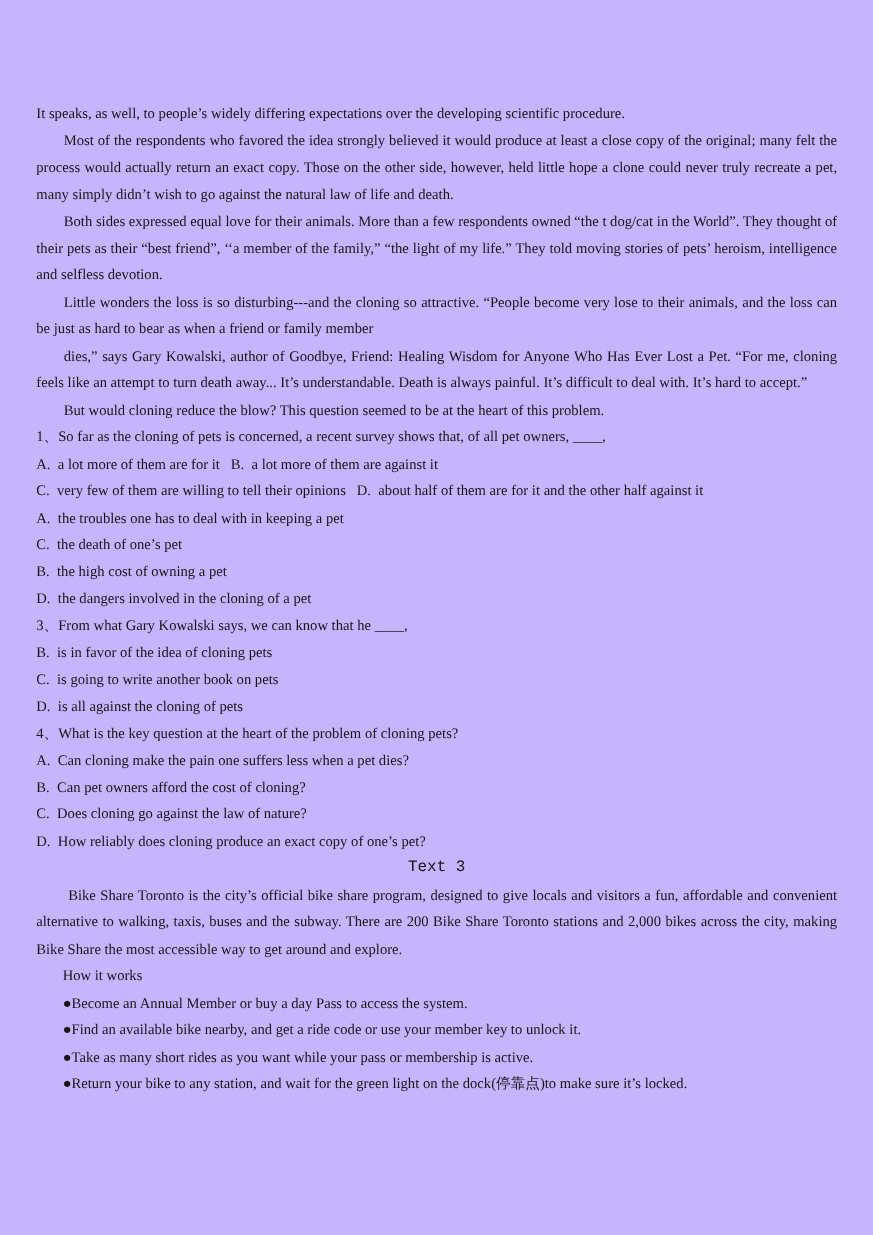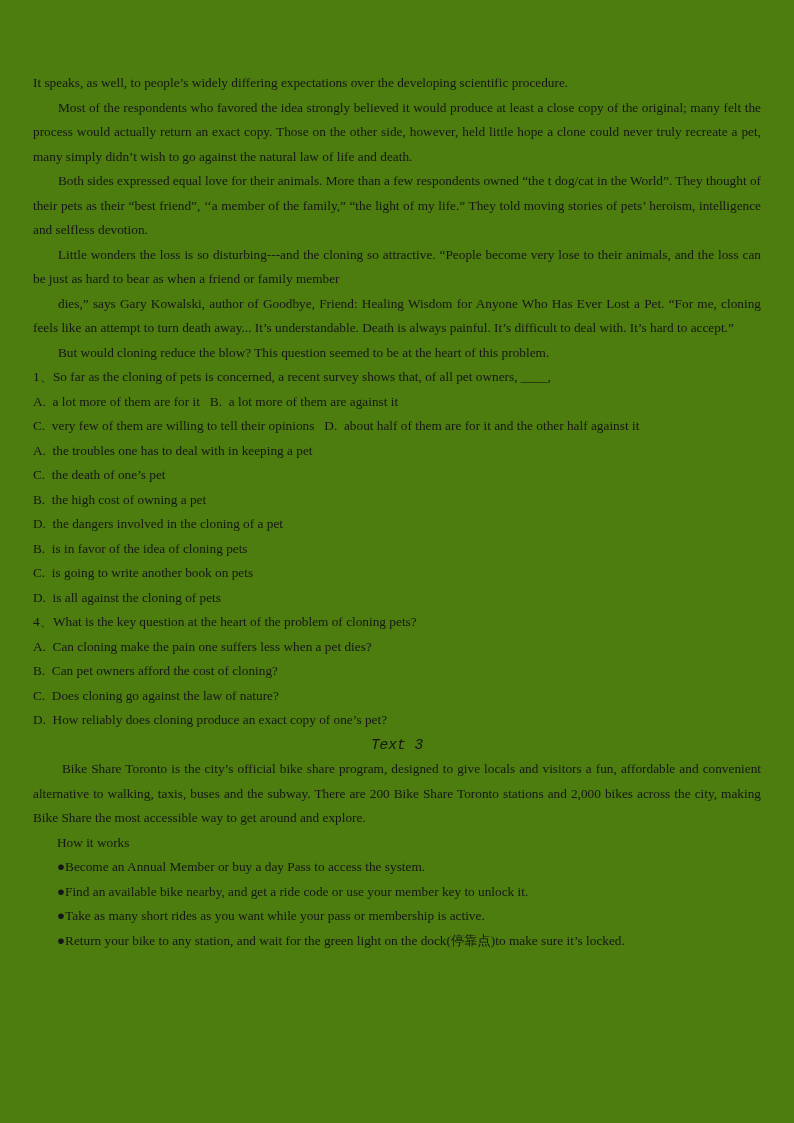--- a/index.html
+++ b/index.html
@@ -1,22 +1,22 @@
 <!DOCTYPE html>
 <html><head>
 <meta charset="utf-8">
 <style>
   html,body{margin:0;padding:0;background:#ffffff;}
   .page{
     position:relative;
     width:794px;
     height:1123px;
     box-sizing:border-box;
-    background:#4d7c0f;
-    padding:71px 33px 0 33px;
+    background:#c4b5fd;
+    padding:91px 33px 0 33px;
     font-family:"Liberation Serif","DejaVu Serif",serif;
     font-size:13.3px;
     line-height:24.5px;
     color:#161616;
     overflow:hidden;
   }
   .para{
     margin:0;
     text-align:justify;
     text-indent:25px;
@@ -24,21 +24,20 @@
   .para.no-indent{text-indent:0;}
   .qline{
     white-space:pre;
     text-align:left;
   }
   .text3-heading{
     text-align:center;
     font-family:"Liberation Mono","DejaVu Sans Mono",monospace;
     font-size:14.5px;
     line-height:24.5px;
-    font-style:italic;
   }
   .bike-para{text-indent:29px;}
   .hiw{padding-left:24px;}
   .bullet{padding-left:24px;}
 </style>
 </head>
 <body>
 
 <div class="page">
 
@@ -54,20 +53,21 @@
   <div>
     <div class="qline">1、So far as the cloning of pets is concerned, a recent survey shows that, of all pet owners, ____,</div>
     <div class="qline">A.  a lot more of them are for it   B.  a lot more of them are against it</div>
     <div class="qline">C.  very few of them are willing to tell their opinions   D.  about half of them are for it and the other half against it</div>
 
     <div class="qline">A.  the troubles one has to deal with in keeping a pet</div>
     <div class="qline">C.  the death of one’s pet</div>
     <div class="qline">B.  the high cost of owning a pet</div>
     <div class="qline">D.  the dangers involved in the cloning of a pet</div>
 
+    <div class="qline">3、From what Gary Kowalski says, we can know that he ____,</div>
     <div class="qline">B.  is in favor of the idea of cloning pets</div>
     <div class="qline">C.  is going to write another book on pets</div>
     <div class="qline">D.  is all against the cloning of pets</div>
 
     <div class="qline">4、What is the key question at the heart of the problem of cloning pets?</div>
     <div class="qline">A.  Can cloning make the pain one suffers less when a pet dies?</div>
     <div class="qline">B.  Can pet owners afford the cost of cloning?</div>
     <div class="qline">C.  Does cloning go against the law of nature?</div>
     <div class="qline">D.  How reliably does cloning produce an exact copy of one’s pet?</div>
   </div>

